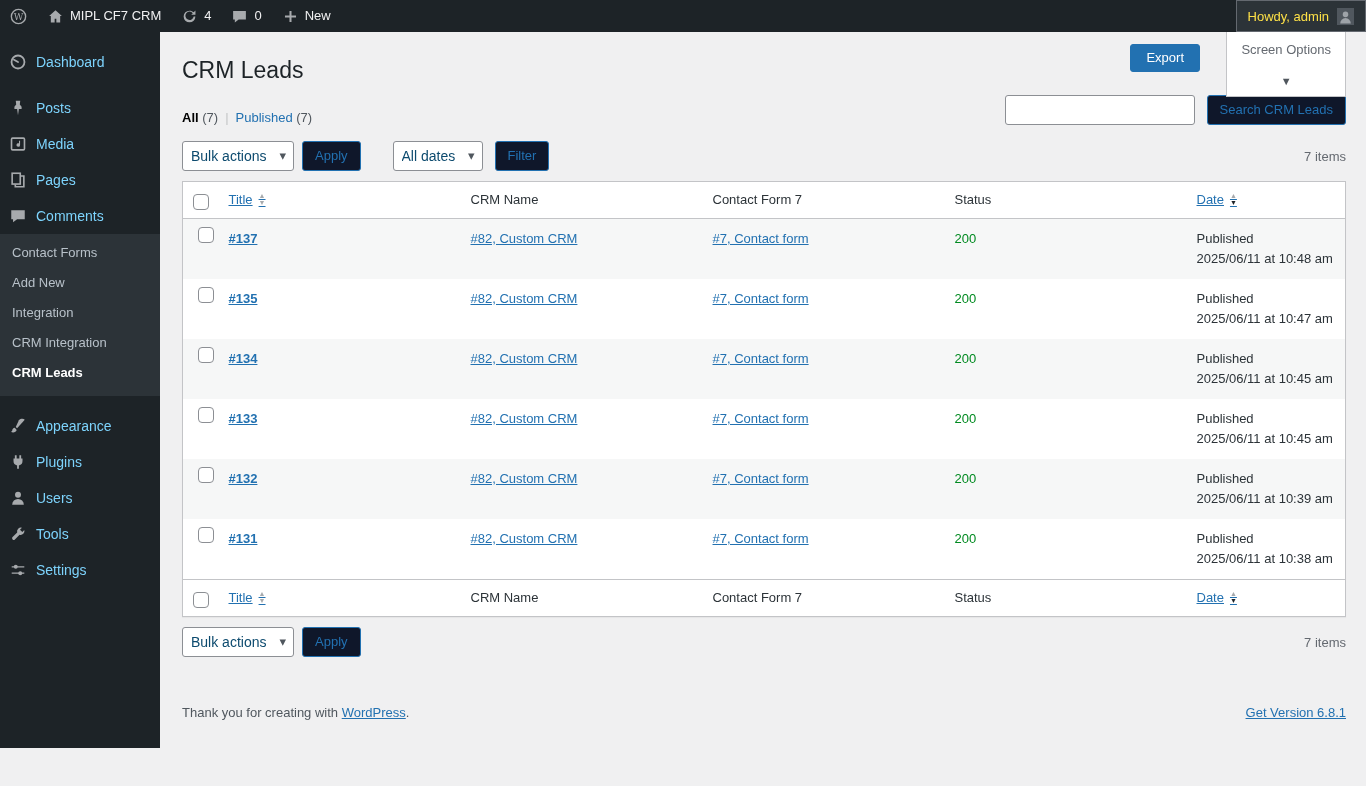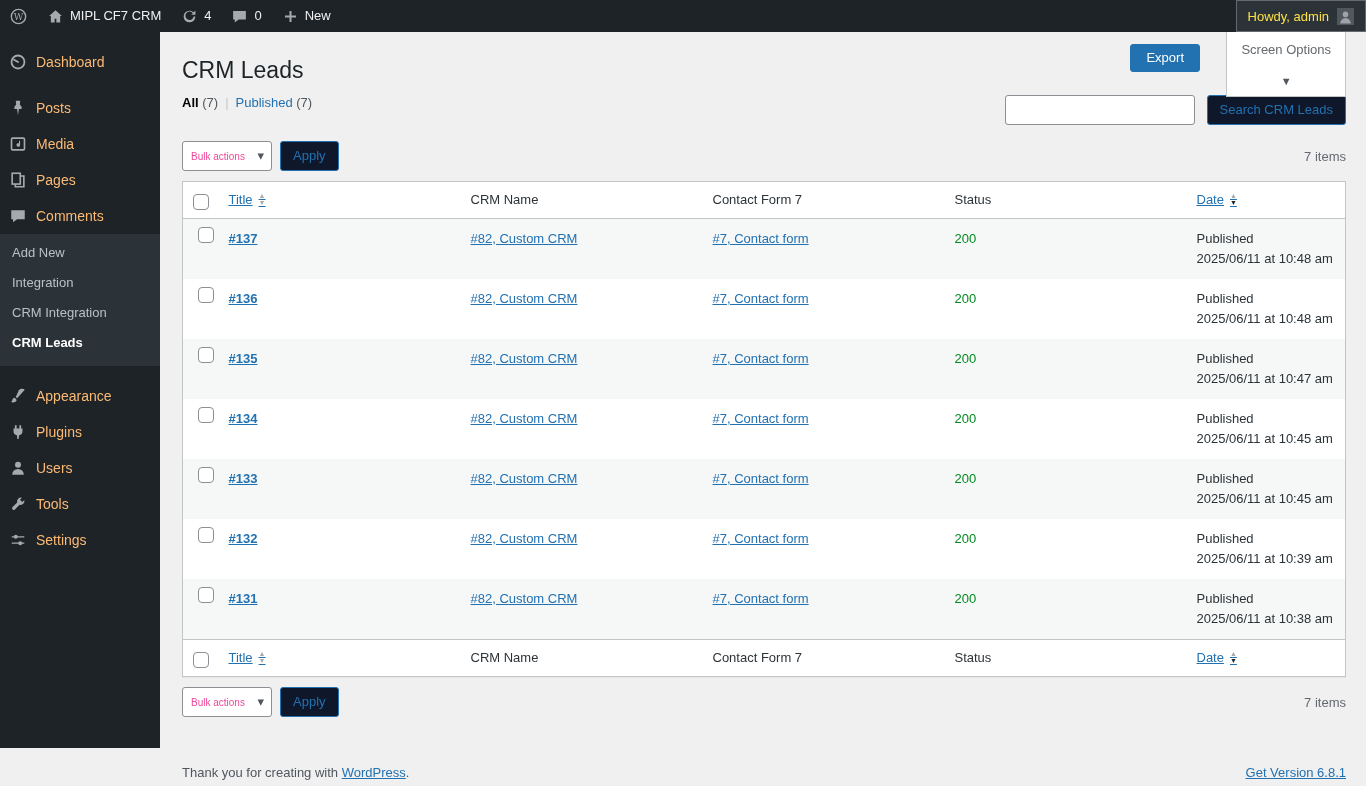--- a/index.html
+++ b/index.html
@@ -32,21 +32,21 @@
   }
   .avatar { width: 17px; height: 17px; display: block; }
 
   
   .sidebar {
     position: fixed; top: 32px; left: 0; width: 160px; height: 716px;
     background: #1d2327; padding-top: 12px;
   }
   .menu-item {
     display: flex; align-items: center; padding: 8px 8px; font-size: 14px;
-    color: #fdba74; cursor: pointer; position: relative; line-height: 18px;
+    color: #7dd3fc; cursor: pointer; position: relative; line-height: 18px;
     text-decoration: none;
   }
   .menu-icon {
     width: 20px; height: 20px; margin-right: 8px; flex: none;
     display: flex; align-items: center; justify-content: center; color: #a7aaad;
   }
   .menu-icon svg { width: 18px; height: 18px; }
   .menu-item.active { background: #2271b1; color: #fff; }
   .menu-item.active .menu-icon { color: #fff; }
   .menu-arrow {
@@ -77,21 +77,21 @@
     cursor: pointer; font-family: inherit;
   }
   .screen-options {
     position: absolute; top: 0; right: 20px;
     background: #fff; border: 1px solid #c3c4c7; border-top: none;
     padding: 10px 14px; font-size: 13px; color: #646970;
     display: flex; align-items: center; gap: 19px; cursor: pointer; flex-direction: column;
   }
   .screen-options .caret { font-size: 11px; color: #50575e; line-height: 10px; }
 
-  .views-row { display: flex; justify-content: space-between; align-items: flex-start; margin-top: 10px; min-height: 30px; }
+  .views-row { display: flex; justify-content: space-between; align-items: flex-end; margin-top: 10px; min-height: 30px; }
   .views { color: #646970; }
   .views a { text-decoration: none; }
   .views .current-view { color: #000; font-weight: 700; text-decoration: none; }
   .views .count { color: #50575e; font-weight: 400; }
   .views .vsep { color: #c3c4c7; margin: 0 7px; }
 
   .search-box { display: flex; align-items: center; gap: 12px; }
   .search-input {
     width: 190px; height: 30px; border: 1px solid #8c8f94; border-radius: 3px;
     background: #fff; padding: 0 8px; font-size: 13px; font-family: inherit;
@@ -108,21 +108,21 @@
   .items-count { margin-left: auto; color: #646970; }
 
   .select-wrap { position: relative; display: inline-block; }
   .select-wrap::after {
     content: "▾"; position: absolute; right: 8px; top: 50%;
     transform: translateY(-55%); font-size: 13px; color: #50575e; pointer-events: none;
   }
   .select-wrap select {
     appearance: none; -webkit-appearance: none;
     height: 30px; border: 1px solid #8c8f94; border-radius: 3px; background: #fff;
-    padding: 0 26px 0 8px; font-size: 10px; color: #ec4899; font-family: inherit; cursor: pointer;
+    padding: 0 26px 0 8px; font-size: 14px; color: #0c4a6e; font-family: inherit; cursor: pointer;
   }
 
   
   .list-table {
     width: 100%; border-collapse: collapse; background: #fff;
     border: 1px solid #c3c4c7; box-shadow: 0 1px 1px rgba(0,0,0,.04); margin-top: 10px;
   }
   .list-table col.cb-col { width: 36px; }
   .list-table col.c20 { width: 242px; }
   .list-table thead th, .list-table tfoot th {
@@ -257,20 +257,21 @@
   </a>
   <a class="menu-item">
     <span class="menu-icon">
         <svg viewBox="0 0 20 20">
           <path d="M2.5 3.5h15v10h-8.5L4.5 17v-3.5h-2z" fill="currentColor"></path>
         </svg>
       </span>
     <span>Comments</span>
   </a>
   <div class="submenu">
+    <a class="submenu-item">Contact Forms</a>
     <a class="submenu-item">Add New</a>
     <a class="submenu-item">Integration</a>
     <a class="submenu-item">CRM Integration</a>
     <a class="submenu-item current">CRM Leads</a>
   </div>
   <div class="menu-sep big"></div>
   <a class="menu-item">
     <span class="menu-icon">
         <svg viewBox="0 0 20 20">
           <path d="M11 3.5c2-2 5-2 6.5-.5L9 12.5 7.5 11z" fill="currentColor"></path>
@@ -334,20 +335,26 @@
       <input class="search-input" type="text" value="" style="">
       <button class="button-secondary">Search CRM Leads</button>
     </div>
   </div>
 
   <div class="tablenav top">
     <span class="select-wrap">
       <select><option>Bulk actions</option></select>
     </span>
     <button class="button-secondary">Apply</button>
+    <span class="dates-group">
+      <span class="select-wrap">
+        <select><option>All dates</option></select>
+      </span>
+      <button class="button-secondary">Filter</button>
+    </span>
     <span class="items-count">7 items</span>
   </div>
 
   <table class="list-table">
     <colgroup>
       <col class="cb-col">
         <col class="c20">
         <col class="c20">
         <col class="c20">
         <col class="c20">
@@ -385,31 +392,20 @@
       <td><a class="row-title">#137</a></td>
       <td><a>#82, Custom CRM</a></td>
       <td><a>#7, Contact form</a></td>
       <td><span class="status-ok">200</span></td>
       <td class="col-date">
         <span>Published</span><br>
         <span>2025/06/11 at 10:48 am</span>
       </td>
     </tr>
 
-    <tr>
-      <th class="cb-cell"><input type="checkbox" style=""></th>
-      <td><a class="row-title">#136</a></td>
-      <td><a>#82, Custom CRM</a></td>
-      <td><a>#7, Contact form</a></td>
-      <td><span class="status-ok">200</span></td>
-      <td class="col-date">
-        <span>Published</span><br>
-        <span>2025/06/11 at 10:48 am</span>
-      </td>
-    </tr>
 
     <tr>
       <th class="cb-cell"><input type="checkbox" style=""></th>
       <td><a class="row-title">#135</a></td>
       <td><a>#82, Custom CRM</a></td>
       <td><a>#7, Contact form</a></td>
       <td><span class="status-ok">200</span></td>
       <td class="col-date">
         <span>Published</span><br>
         <span>2025/06/11 at 10:47 am</span>

